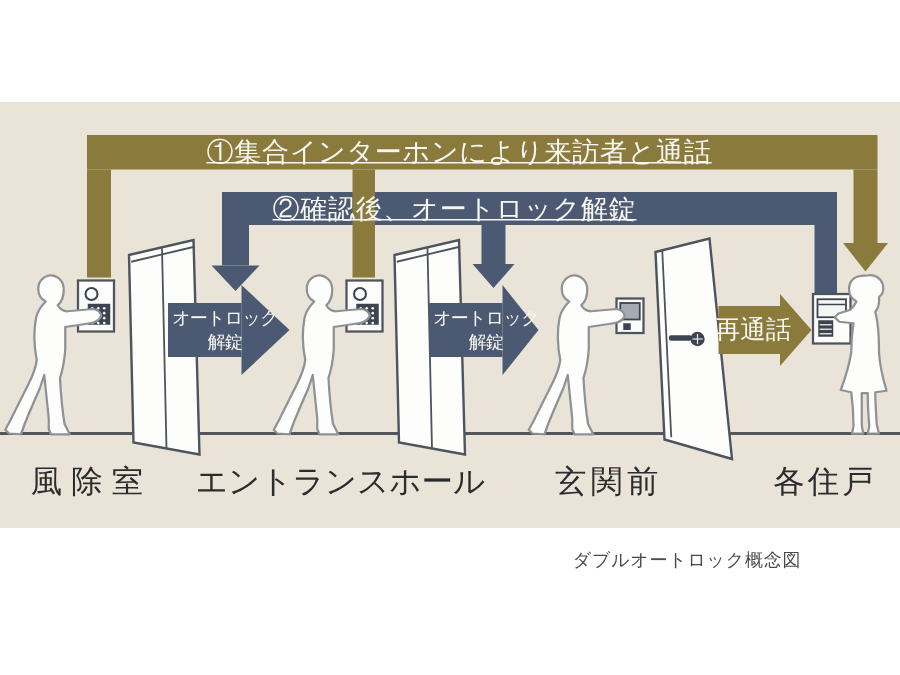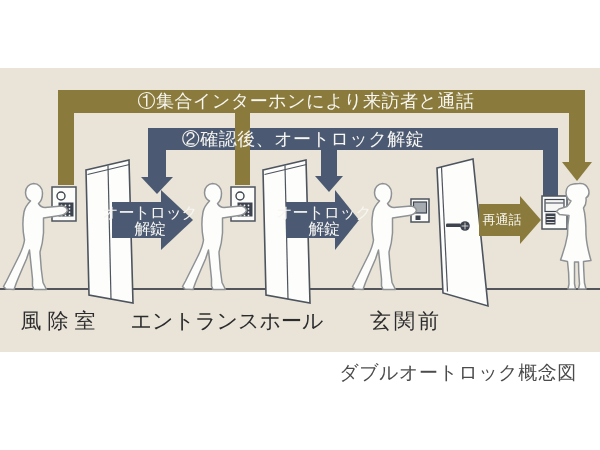--- a/index.html
+++ b/index.html
@@ -1,32 +1,32 @@
 <!DOCTYPE html>
 <html style="--olive: #8a7b3c; --navy: #4b5a72; --beige: #e9e4d7; --floor-line: #54555b; --outline: #4d545e; --person-outline: #8f9295; --device-dark: #3d4450; --label-text: #2c2c2e; --caption-text: #4b4b4b; --banner-text: #f7f6f2;"><head>
 <meta charset="utf-8">
 <style>
   html,body{margin:0;padding:0;}
   body{background:#ffffff;font-family:"Liberation Serif","DejaVu Serif",serif;}
   .stage{position:relative;width:600px;height:450px;background:#ffffff;overflow:hidden;}
   .stage svg{position:absolute;left:0;top:0;}
   .label{position:absolute;white-space:nowrap;transform:translateX(-50%);text-align:center;}
-  .banner-text{color:var(--banner-text);font-size:18px;letter-spacing:0.5px;}
+  .banner-text{color:var(--banner-text);font-size:18px;letter-spacing:0.5px;text-decoration:underline;}
   .b1{left:306px;top:90px;line-height:23px;}
   .b2{left:303px;top:128px;line-height:22px;text-align:right;}
-  .arrow-text{color:var(--banner-text);font-size:16px;line-height:15.5px;letter-spacing:-0.5px;}
+  .arrow-text{color:var(--banner-text);font-size:12px;line-height:15.5px;letter-spacing:-0.5px;}
   .ar1{left:150px;top:205px;}
   .ar2{left:324px;top:205px;}
-  .ar3{left:502px;top:212px;font-size:13px;line-height:16px;letter-spacing:0;}
+  .ar3{left:502px;top:212px;font-size:17px;line-height:16px;letter-spacing:0;}
   .station{color:var(--label-text);font-size:21px;line-height:20px;top:311px;}
   .st1{left:61px;letter-spacing:6px;}
   .st2{left:227px;letter-spacing:0px;}
   .st3{left:406px;letter-spacing:3px;}
   .st4{left:550px;letter-spacing:2px;}
-  .caption{left:458px;top:363px;color:var(--caption-text);font-size:19px;line-height:20px;
+  .caption{left:458px;top:363px;color:var(--caption-text);font-size:12px;line-height:20px;
            font-family:"Liberation Sans","DejaVu Sans",sans-serif;letter-spacing:0.5px;}
   
   .f-beige{fill:var(--beige);}
   .f-floor{fill:var(--floor-line);}
   .f-olive{fill:var(--olive);}
   .f-navy{fill:var(--navy);}
   .door{fill:#fdfdfb;stroke:var(--outline);stroke-width:1.6;stroke-linejoin:miter;}
   .doorline{fill:none;stroke:var(--outline);stroke-width:1.2;}
   .panel{fill:#fcfcfa;stroke:var(--outline);stroke-width:1.5;}
   .dev-dark{fill:var(--device-dark);}
@@ -182,15 +182,16 @@
   </div>
   <div class="label arrow-text ar2">
     <div>オートロック</div>
     <div>解錠</div>
   </div>
   <div class="label arrow-text ar3">再通話</div>
 
   <div class="label station st1">風除室</div>
   <div class="label station st2">エントランスホール</div>
   <div class="label station st3">玄関前</div>
+  <div class="label station st4">各住戸</div>
 
   <div class="label caption">ダブルオートロック概念図</div>
 </div>
 
 </body></html>

